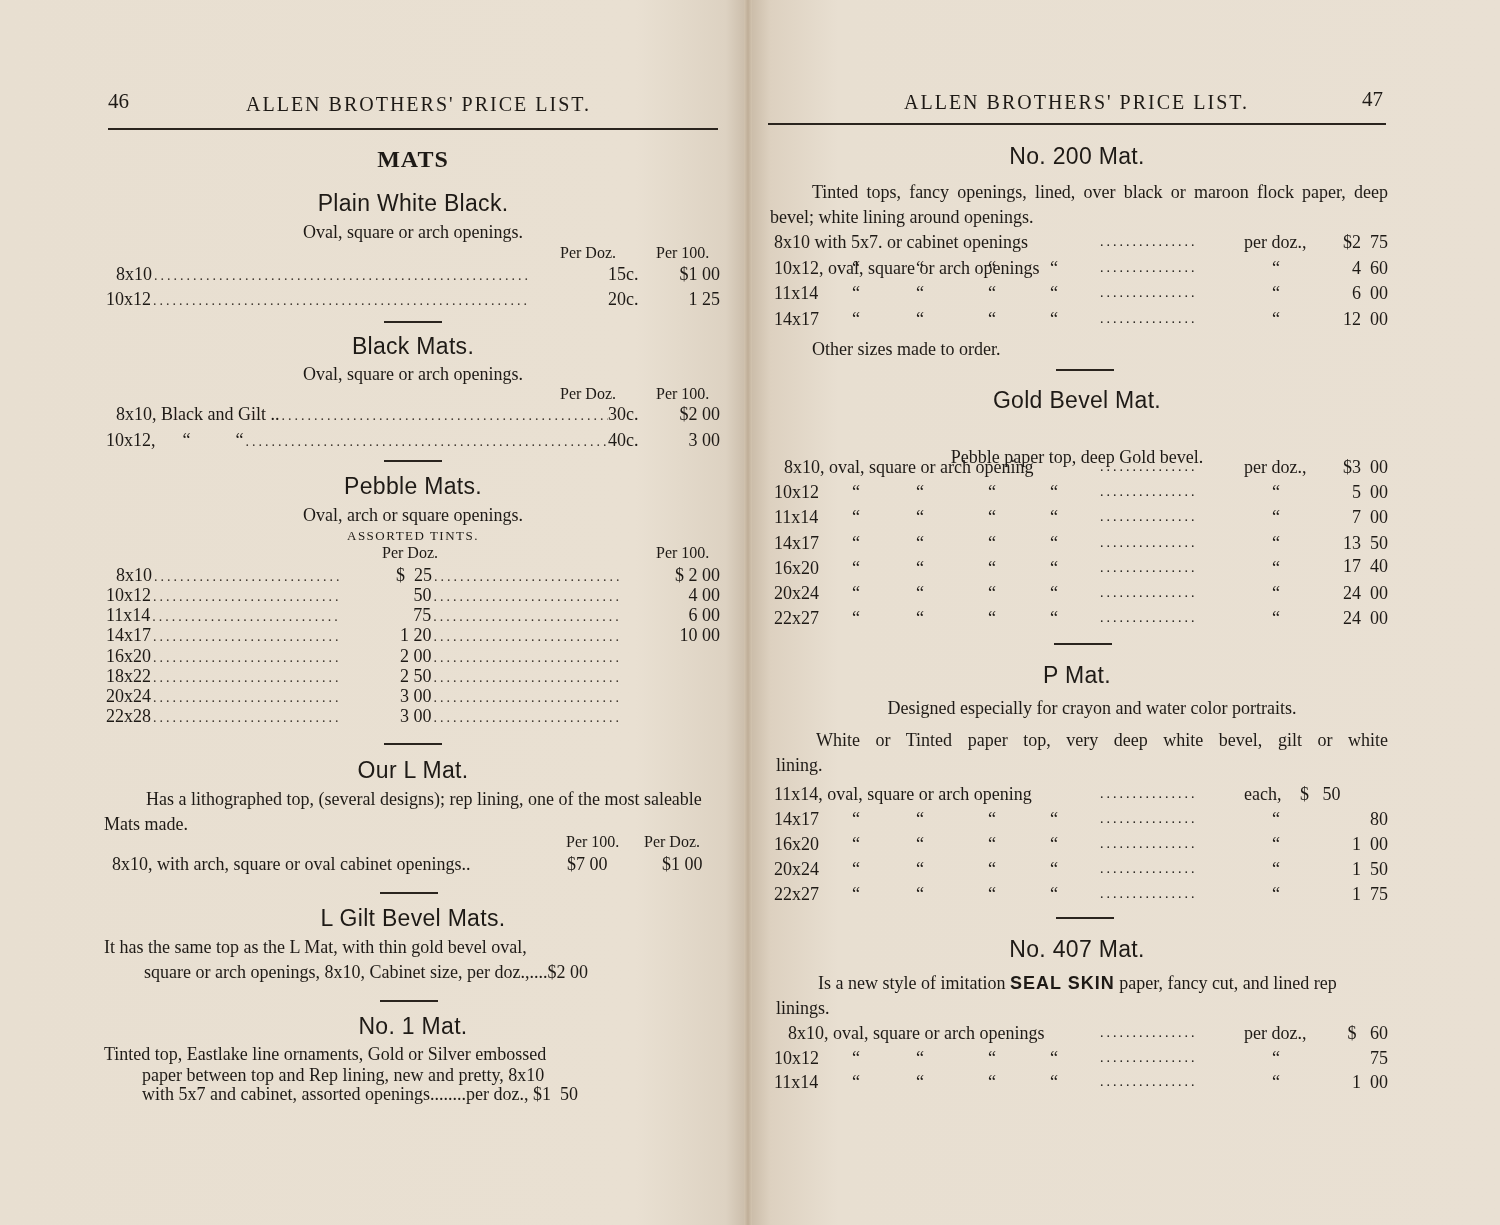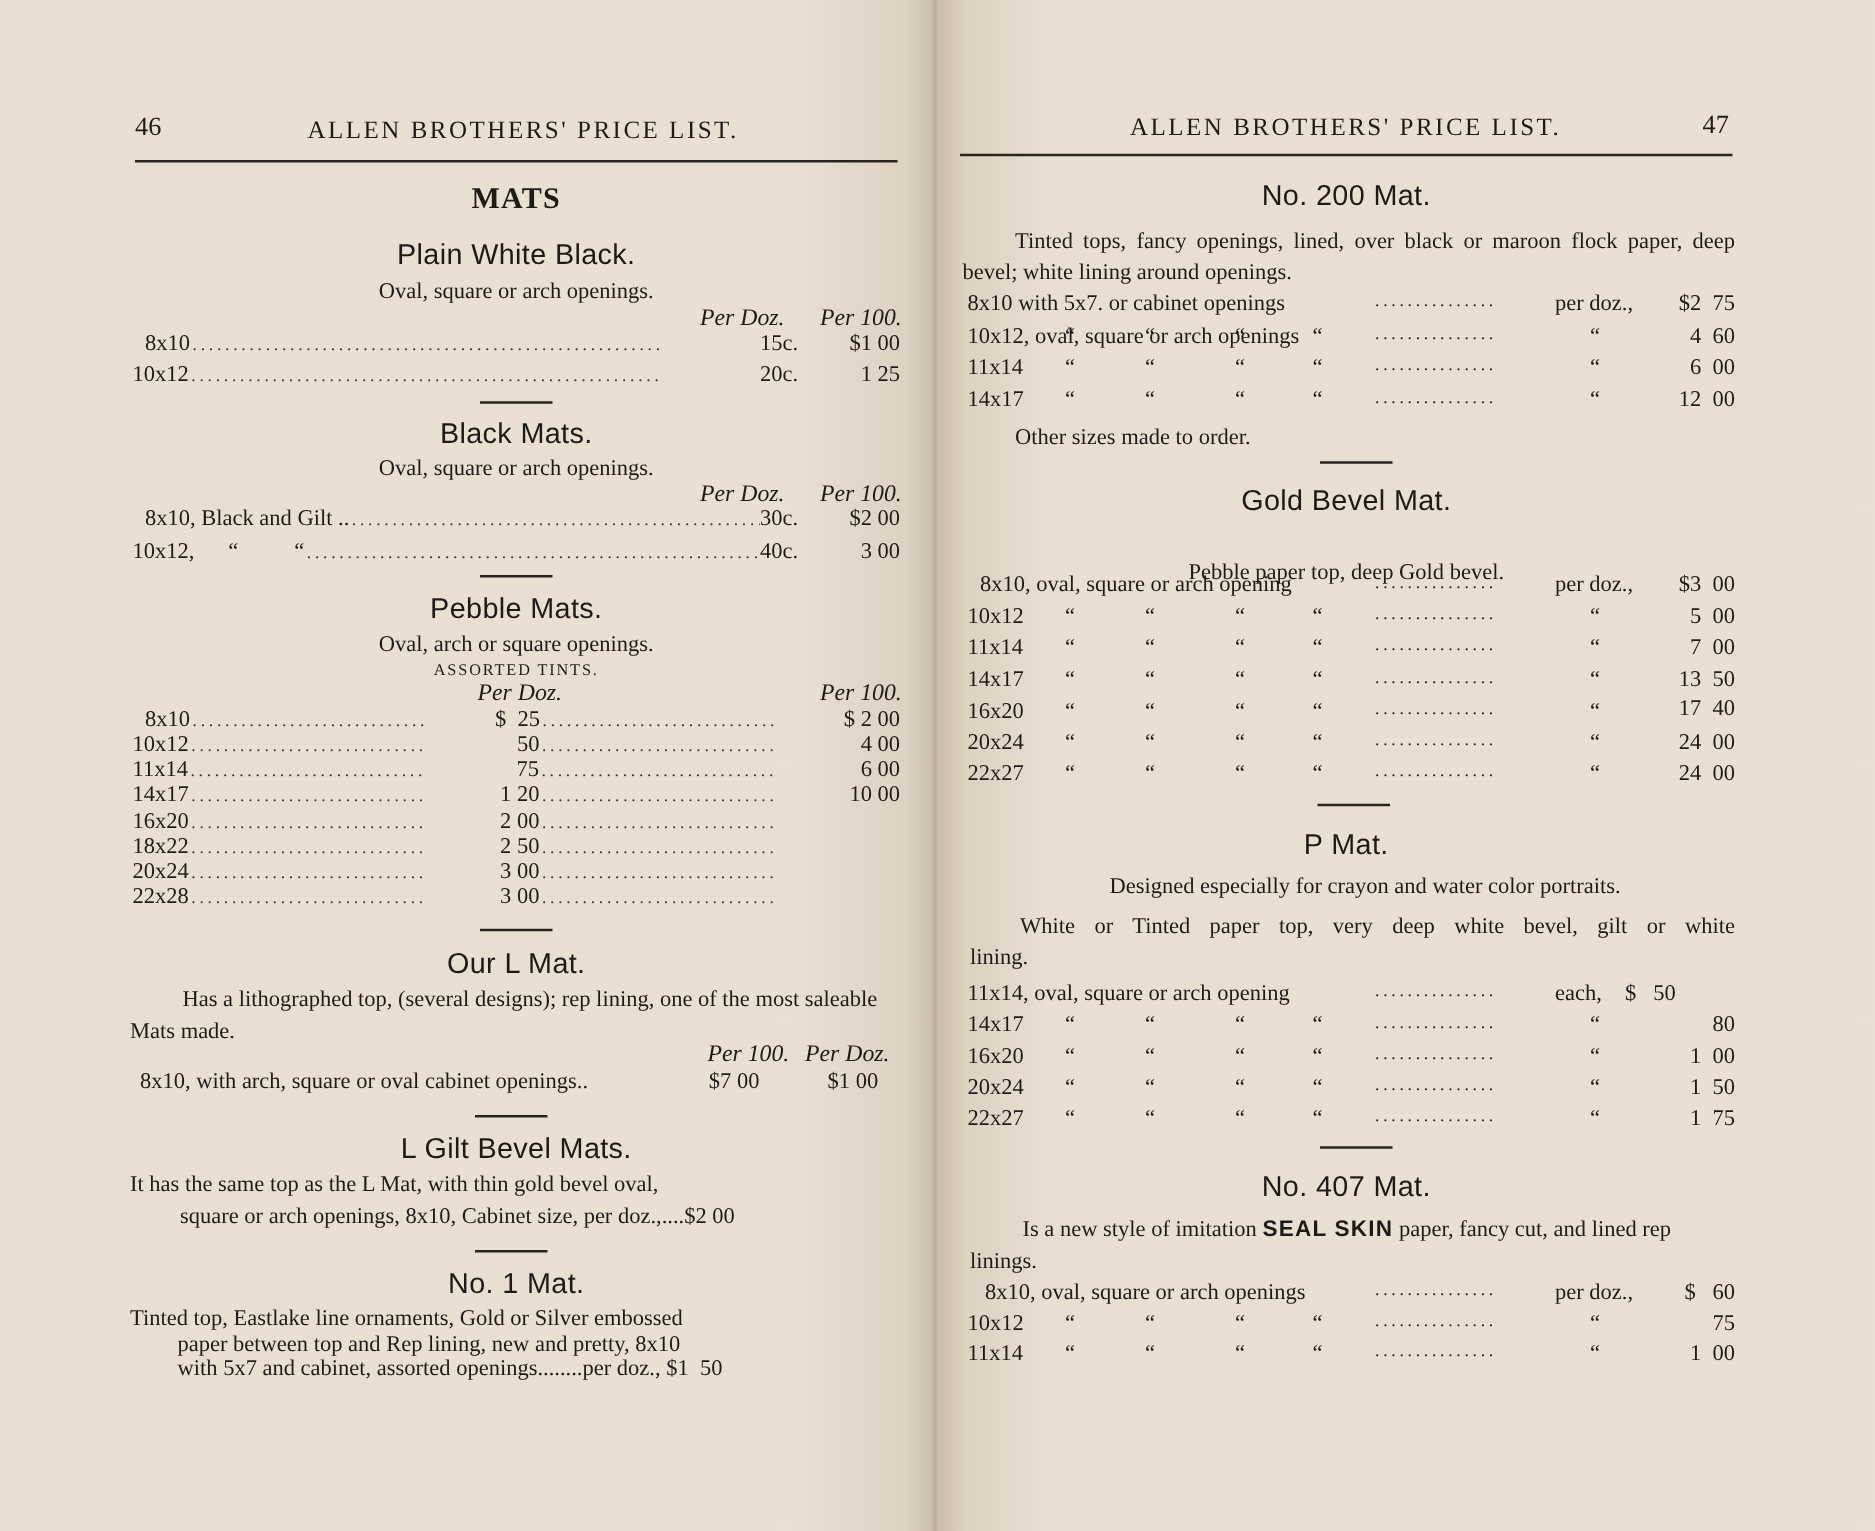--- a/index.html
+++ b/index.html
@@ -11,21 +11,21 @@
   .gutter{position:absolute;left:744px;top:0;width:8px;height:1225px;background:linear-gradient(to right,#d2c4b0,#bfae98,#d2c4b0);}
   .abs{position:absolute;}
   .hdr{font-family:"Liberation Serif",serif;font-size:20px;letter-spacing:2px;}
   .pnum{font-family:"Liberation Serif",serif;font-size:21px;}
   .rule{position:absolute;height:2px;background:#2a241e;}
   .short{position:absolute;height:2px;background:#2a241e;width:58px;}
   .h1{font-family:"Liberation Serif",serif;font-size:24px;font-weight:bold;letter-spacing:1px;text-align:center;}
   .h2{font-family:"Liberation Sans",sans-serif;font-size:23px;text-align:center;letter-spacing:0.3px;}
   .sub{font-family:Liberation Serif, serif;font-size:18px;text-align:center;}
   .tiny{font-family:"Liberation Serif",serif;font-size:13px;letter-spacing:1.5px;text-align:center;}
-  .colh{font-family:"Liberation Serif",serif;font-size:19px;font-style:italic;}
+  .colh{font-family:"Liberation Serif",serif;font-size:16px;}
   .row{position:absolute;font-family:"Liberation Serif",serif;font-size:18px;white-space:nowrap;display:flex;align-items:baseline;}
   .row .lbl{flex:0 0 auto;}
   .row .dots{flex:1 1 auto;overflow:hidden;letter-spacing:3px;font-size:14px;padding:0 2px;color:#3a322a;}
   .row .val{flex:0 0 auto;text-align:right;}
   .para{position:absolute;font-family:"Liberation Serif",serif;font-size:18px;line-height:25px;}
   .para b{font-family:"Liberation Sans",sans-serif;font-weight:bold;letter-spacing:1px;}
   .cell{position:absolute;font-family:"Liberation Serif",serif;font-size:18px;white-space:nowrap;}
 </style>
 </head>
 <body>

